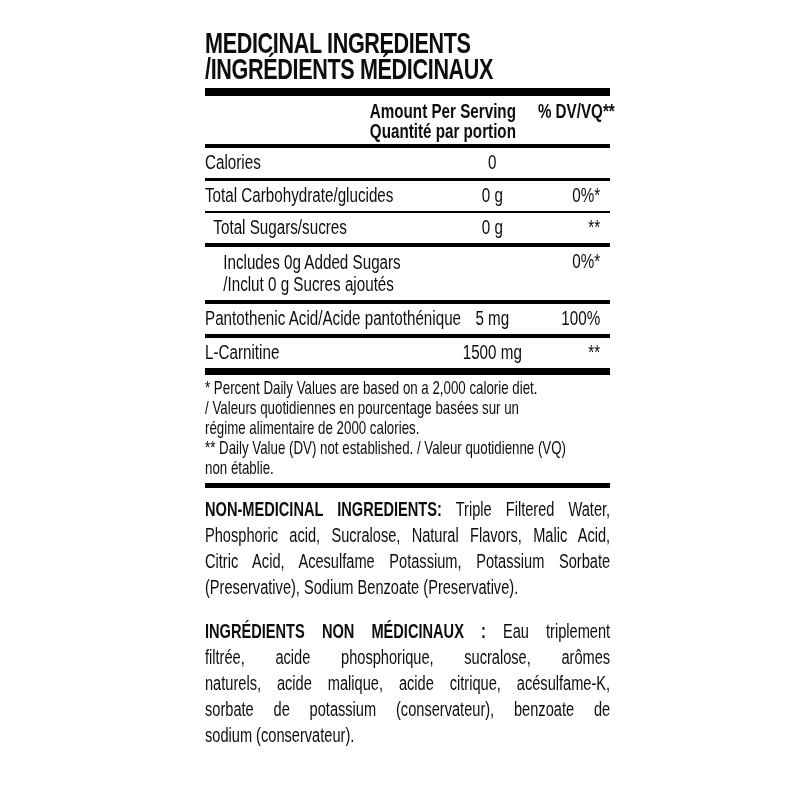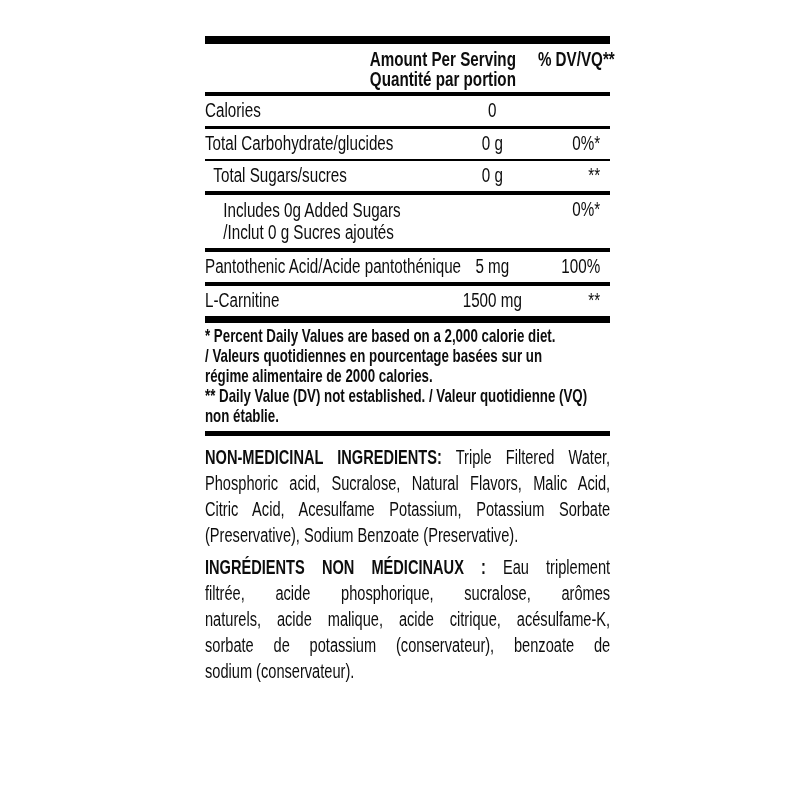--- a/index.html
+++ b/index.html
@@ -79,48 +79,52 @@
   .trow .name { flex: 1; white-space: nowrap; min-width: 0; }
   .trow .name .nline { white-space: nowrap; line-height: 22px; }
   .trow .amt { width: 120px; flex: none; text-align: center; white-space: nowrap; }
   .trow .dv {
     width: 95px; flex: none; box-sizing: border-box;
     padding-right: 13px; text-align: right; white-space: nowrap;
   }
   .indent-1 { padding-left: 11px; }
   .indent-2 { padding-left: 24px; }
 
-  .fnotes { margin-top: 3px; font-weight: bold; }
+  .fnotes { margin-top: 3px; }
   .fn-line {
     font-size: 19px;
     line-height: 20px;
     white-space: nowrap;
     width: 579px;
     transform: scaleX(0.70);
     transform-origin: 0 0;
   }
 
   .para { margin-top: 8px; }
-  .para-fr { margin-top: 6px; }
+  .para-fr { margin-top: 18px; }
   .p-line {
     font-size: 20px;
     line-height: 26px;
     width: 555px;
     transform: scaleX(0.73);
     transform-origin: 0 0;
     text-align: justify;
     text-align-last: justify;
   }
   .p-line.last { text-align: left; text-align-last: left; }
 </style>
 </head>
 <body>
 
 <div id="label">
 
+  <div>
+    <div class="title-line">MEDICINAL INGREDIENTS</div>
+    <div class="title-line">/INGRÉDIENTS MÉDICINAUX</div>
+  </div>
 
 
   <div class="rule rule-8"></div>
 
   <div class="thead">
     <div class="spacer"></div>
     <div class="amt-h">
       <div>Amount Per Serving</div>
       <div>Quantité par portion</div>
     </div>

